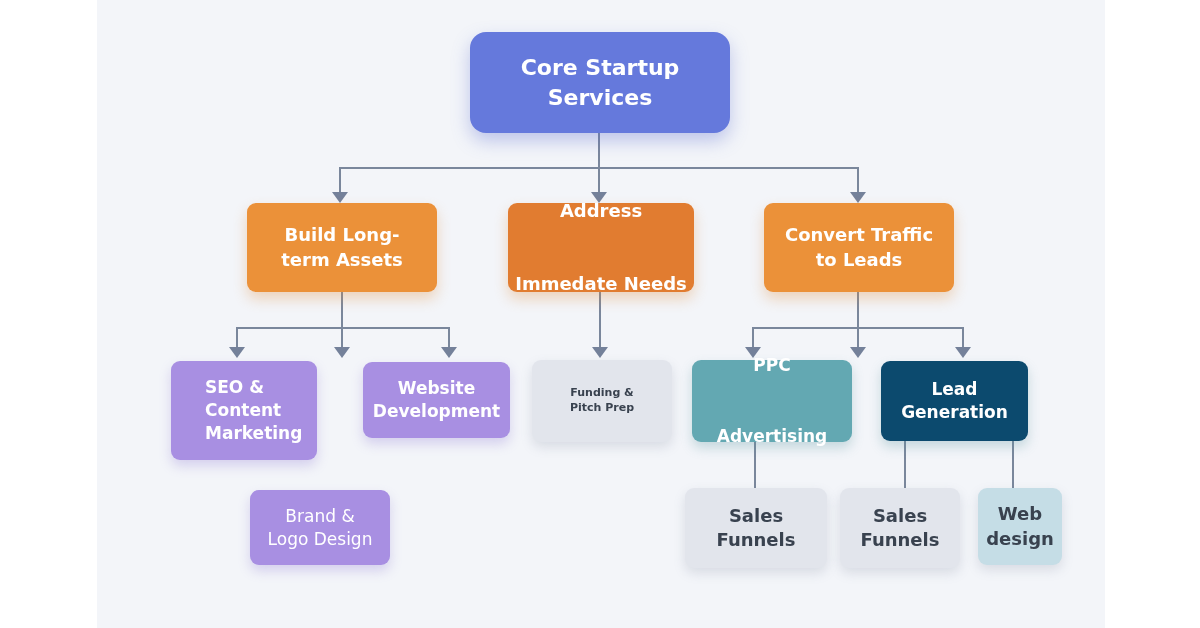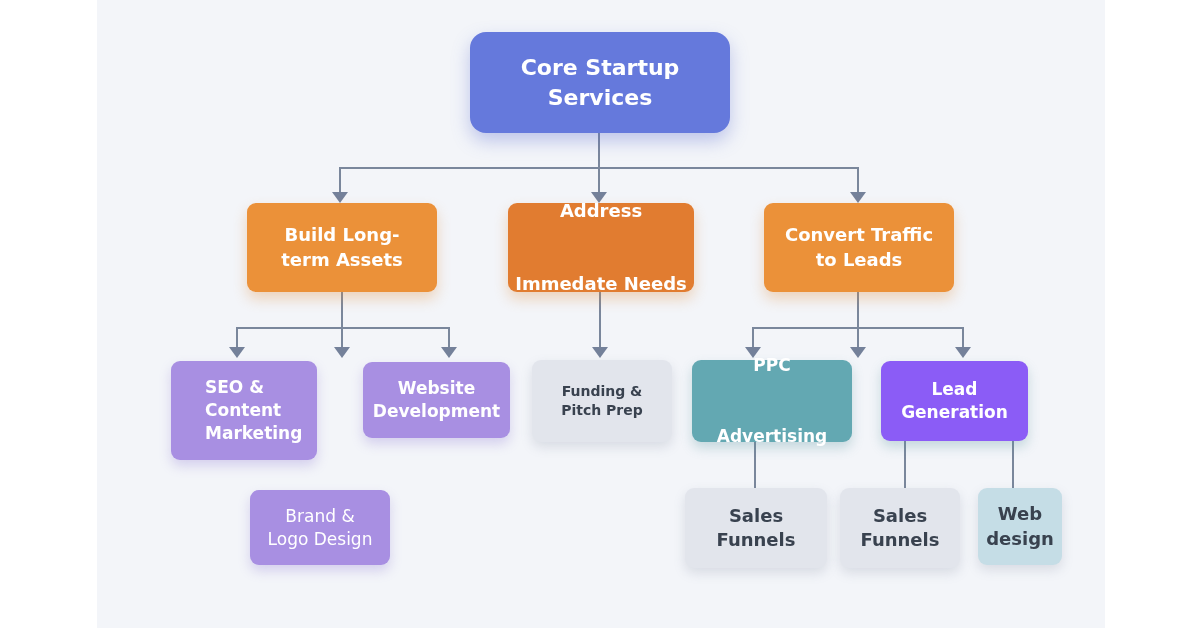--- a/index.html
+++ b/index.html
@@ -103,31 +103,31 @@
   <div class="node shadow-orange" style="left: 764px; top: 203px; width: 190px; height: 89px; font-size: 18px; background: rgb(235, 145, 57); color: rgb(255, 255, 255);">
     <span class="line">Convert Traffic</span>
     <span class="line">to Leads</span>
   </div>
 
   <div class="node shadow-purple" style="left: 363px; top: 362px; width: 147px; height: 76px; font-size: 17px; background: rgb(168, 143, 226); color: rgb(255, 255, 255);">
     <span class="line">Website</span>
     <span class="line">Development</span>
   </div>
 
-  <div class="node shadow-soft" style="left: 532px; top: 360px; width: 140px; height: 82px; font-size: 14px; background: rgb(226, 229, 236); color: rgb(57, 66, 79);">
+  <div class="node shadow-soft" style="left: 532px; top: 360px; width: 140px; height: 82px; font-size: 11px; background: rgb(226, 229, 236); color: rgb(57, 66, 79);">
     <span class="line">Funding &amp;</span>
     <span class="line">Pitch Prep</span>
   </div>
 
   <div class="node shadow-teal" style="left: 692px; top: 360px; width: 160px; height: 82px; font-size: 17px; background: rgb(99, 168, 178); color: rgb(255, 255, 255); gap: 48px;">
     <span class="line">PPC</span>
     <span class="line">Advertising</span>
   </div>
 
-  <div class="node shadow-teal" style="left: 881px; top: 361px; width: 147px; height: 80px; font-size: 17px; background: #8b5cf6; color: rgb(255, 255, 255);">
+  <div class="node shadow-teal" style="left: 881px; top: 361px; width: 147px; height: 80px; font-size: 17px; background: #0c4a6e; color: rgb(255, 255, 255);">
     <span class="line">Lead</span>
     <span class="line">Generation</span>
   </div>
 
   <div class="node shadow-purple fw-normal" style="left: 250px; top: 490px; width: 140px; height: 75px; font-size: 17px; background: rgb(168, 143, 226); color: rgb(255, 255, 255);">
     <span class="line">Brand &amp;</span>
     <span class="line">Logo Design</span>
   </div>
 
   <div class="node shadow-soft" style="left: 685px; top: 488px; width: 142px; height: 80px; font-size: 18px; background: rgb(226, 229, 236); color: rgb(57, 66, 79);">

